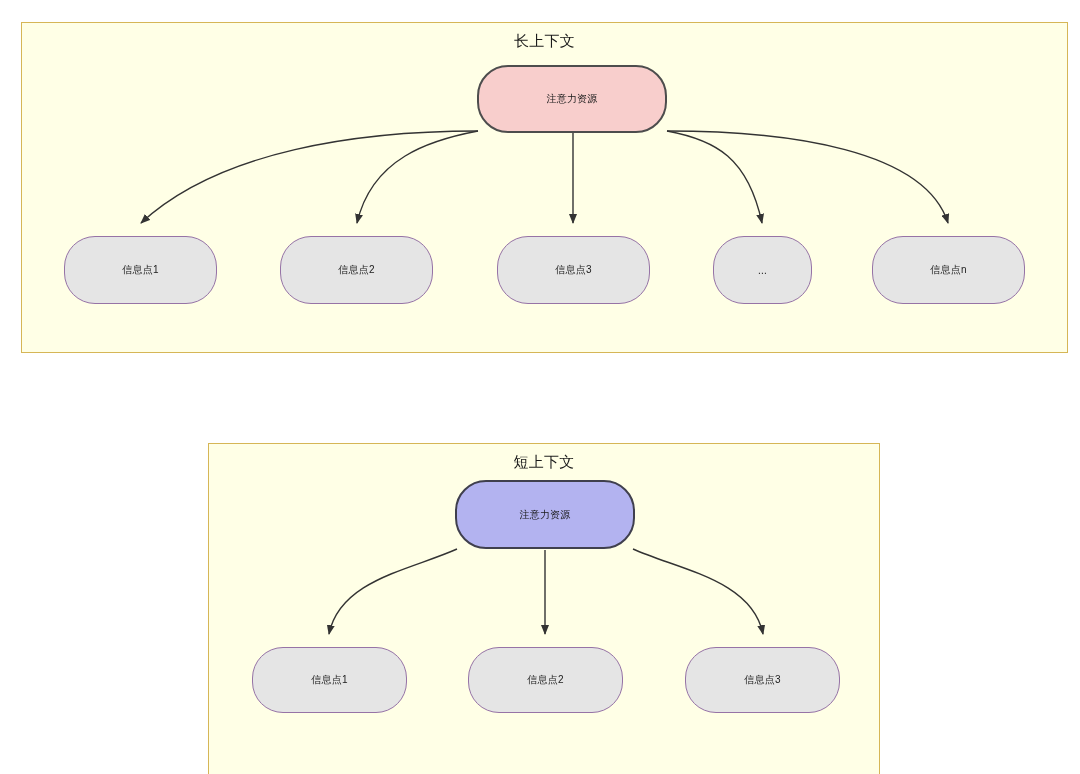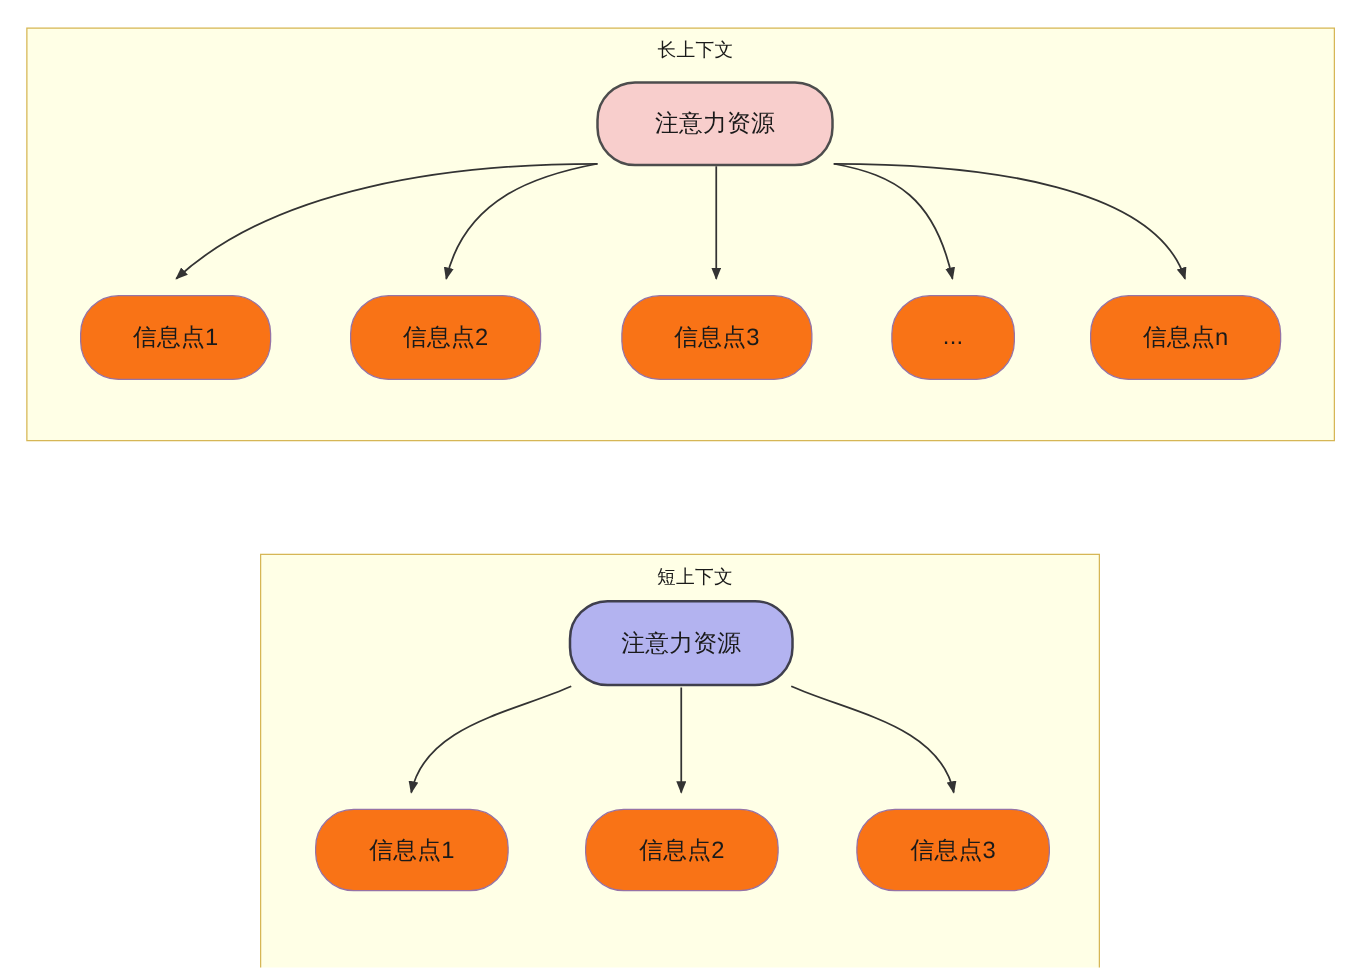--- a/index.html
+++ b/index.html
@@ -44,45 +44,44 @@
   .group-title {
     position: absolute;
     width: 100%;
     text-align: center;
     top: 8px;
     font-size: 15px;
     color: #1a1a1a;
     line-height: 20px;
     letter-spacing: 0.2px;
     white-space: nowrap;
-    padding-left: 12px;
   }
   
   .node {
     position: absolute;
     box-sizing: border-box;
     display: flex;
     align-items: center;
     justify-content: center;
-    font-size: 19px;
+    font-size: 10px;
     color: #1a1a1a;
     letter-spacing: 0.2px;
     white-space: nowrap;
     border-radius: 31px;
   }
   .node-root-long {
     background: #f8cecc;
     border: 2px solid #4d4d4d;
   }
   .node-root-short {
     background: #b3b3f0;
     border: 2px solid #3f3f4d;
   }
   .node-leaf {
-    background: #f97316;
+    background: #e5e5e5;
     border: 1px solid #9673a6;
   }
 </style>
 </head>
 <body>
 
 <div id="diagram-root">
 
   <div class="group-box" id="group-long">
     <div class="group-title">长上下文</div>

